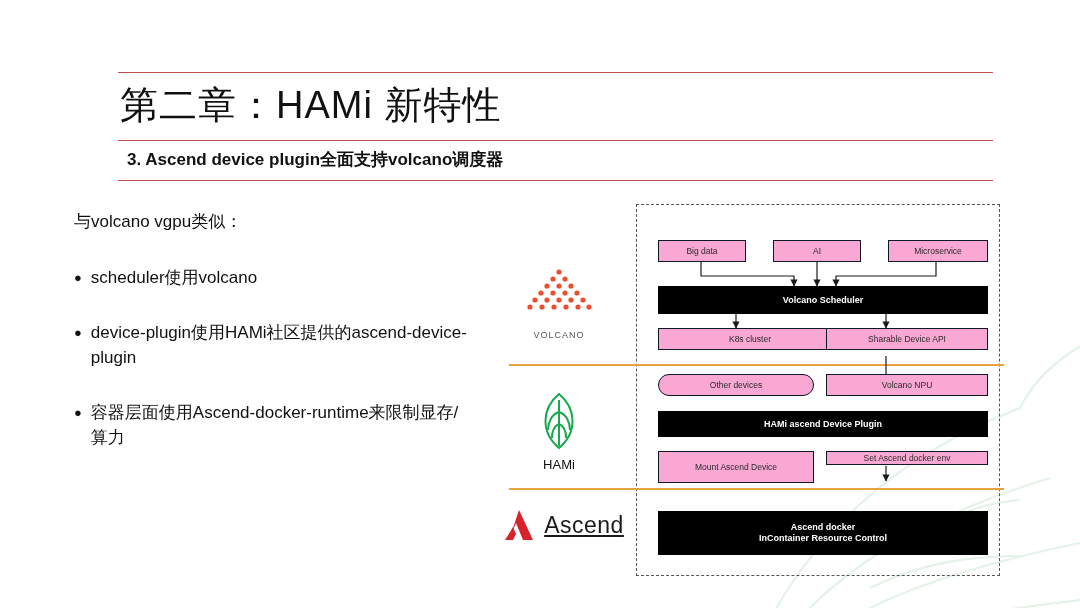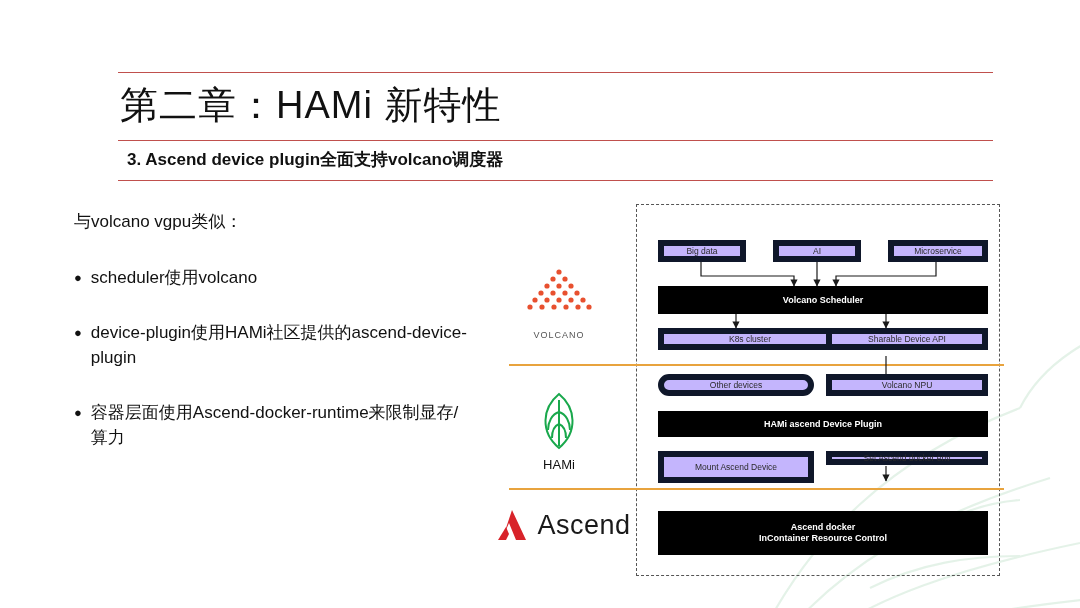--- a/index.html
+++ b/index.html
@@ -122,22 +122,22 @@
   .node {
     position: absolute;
     box-sizing: border-box;
     display: flex;
     align-items: center;
     justify-content: center;
     text-align: center;
     font-size: 8.5px;
     line-height: 11px;
     color: #2a2a2a;
-    background: #c4b5fd;
-    border: 6px solid #0f172a;
+    background: #f9a8d4;
+    border: 1px solid #0f172a;
   }
   .node.purple {
     background: #000000;
     color: #ffffff;
     font-weight: bold;
     font-size: 9px;
     border: none;
   }
 
   .arrow-svg {
@@ -159,23 +159,24 @@
     letter-spacing: 1px;
     color: #555;
     margin-top: 2px;
   }
   .hami-caption {
     font-size: 13px;
     color: #111;
     margin-top: 1px;
   }
   .ascend-text {
-    font-size: 27px;
+    font-size: 23px;
     color: #1a1a1a;
     letter-spacing: 0.5px;
+    text-decoration: underline;
   }
 </style>
 </head>
 <body>
 
 <div class="slide">
 
   <svg class="watermark" viewBox="0 0 420 360">
     <g fill="none" stroke="#cfe8d6" stroke-width="2.2">
       <path d="M40 350 C 90 250, 170 170, 300 120"></path>

